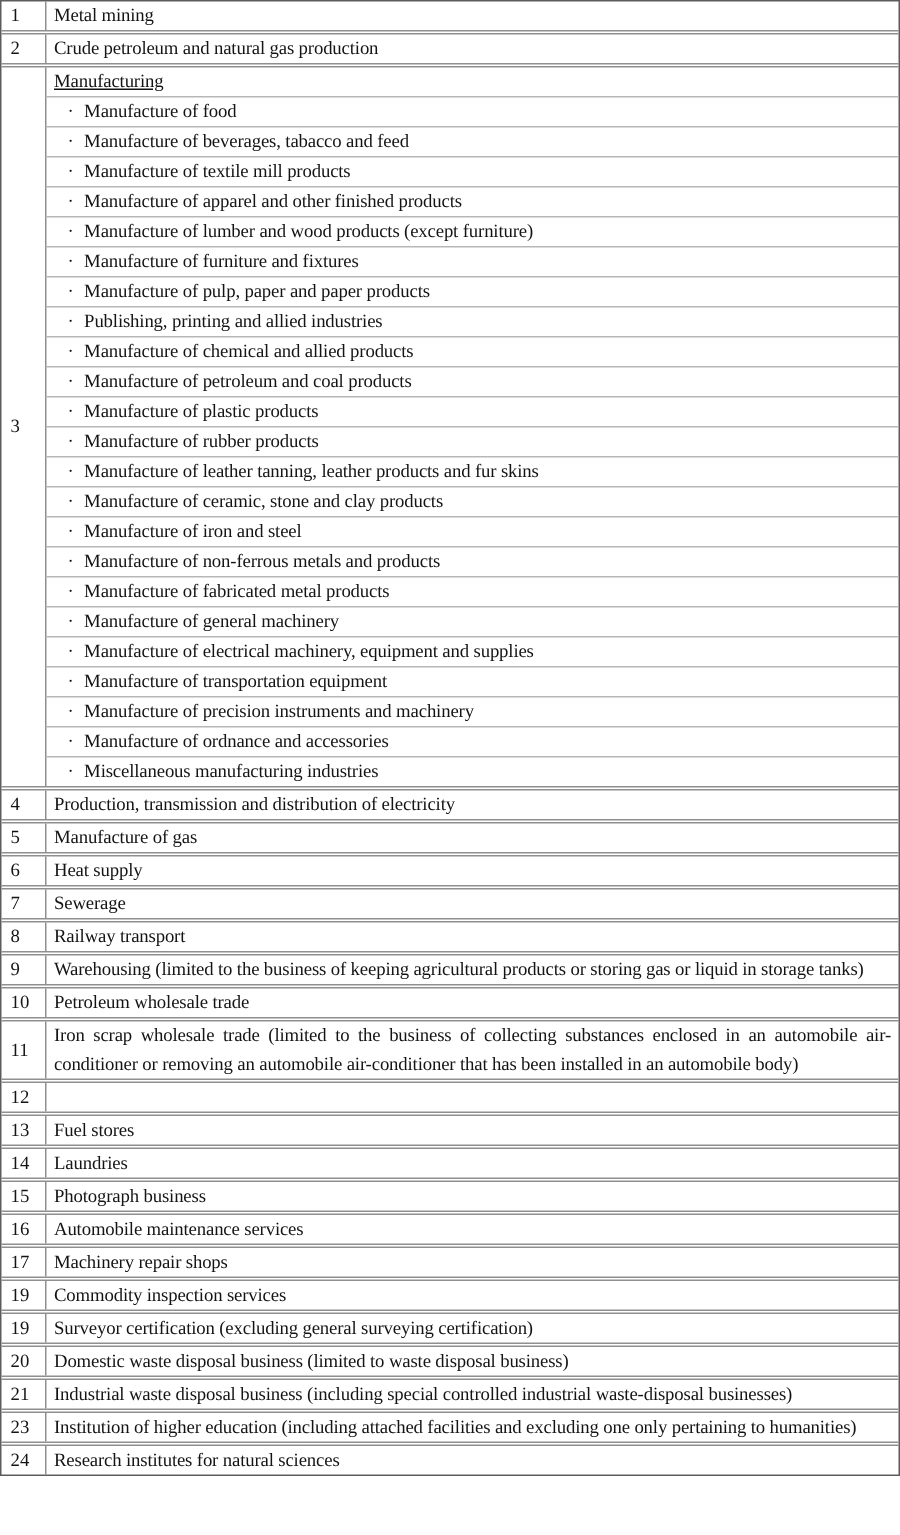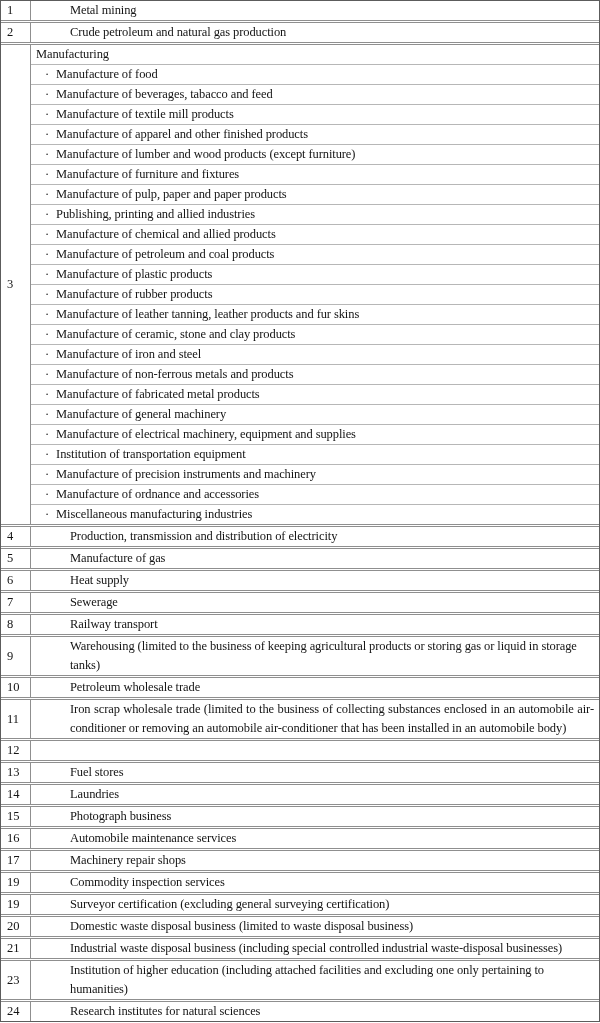--- a/index.html
+++ b/index.html
@@ -31,34 +31,33 @@
     min-width: 0;
     padding: 0 5px;
     display: flex;
     flex-direction: column;
     justify-content: center;
   }
   .text {
     line-height: 19px;
     min-height: 19px;
     letter-spacing: -0.1px;
-    margin-left: 34px;
   }
   .justify .text { text-align: justify; }
   
   .content.manu { padding: 0; }
   .subrow {
     display: flex;
     align-items: baseline;
     line-height: 19px;
     min-height: 19px;
     padding: 0 4px 0 14px;
     letter-spacing: -0.1px;
   }
-  .subrow.head { padding-left: 5px; }
+  .subrow.head { padding-left: 5px; text-decoration: underline; }
   .subrow + .subrow { border-top: 1px solid #b7b7b7; }
   .bullet { margin-right: 7px; }
 </style>
 </head>
 <body>
 
 <div class="table">
 
   <div class="row">
     <div class="num">1</div>
@@ -151,21 +150,21 @@
       <div class="subrow">
           <span class="bullet">·</span>
           <span>Manufacture of general machinery</span>
         </div>
       <div class="subrow">
           <span class="bullet">·</span>
           <span>Manufacture of electrical machinery, equipment and supplies</span>
         </div>
       <div class="subrow">
           <span class="bullet">·</span>
-          <span>Institution of transportation equipment</span>
+          <span>Manufacture of transportation equipment</span>
         </div>
       <div class="subrow">
           <span class="bullet">·</span>
           <span>Manufacture of precision instruments and machinery</span>
         </div>
       <div class="subrow">
           <span class="bullet">·</span>
           <span>Manufacture of ordnance and accessories</span>
         </div>
       <div class="subrow">

